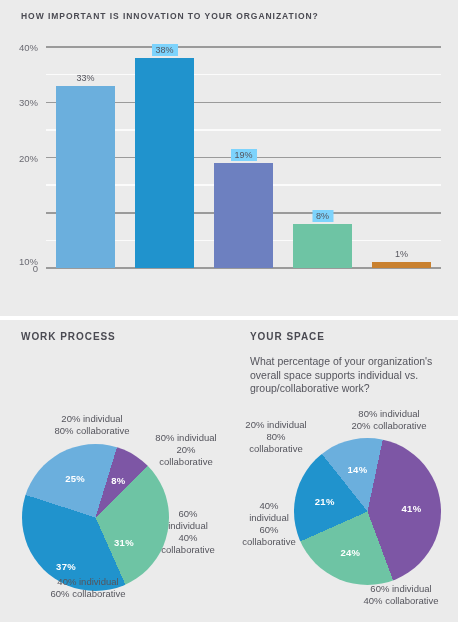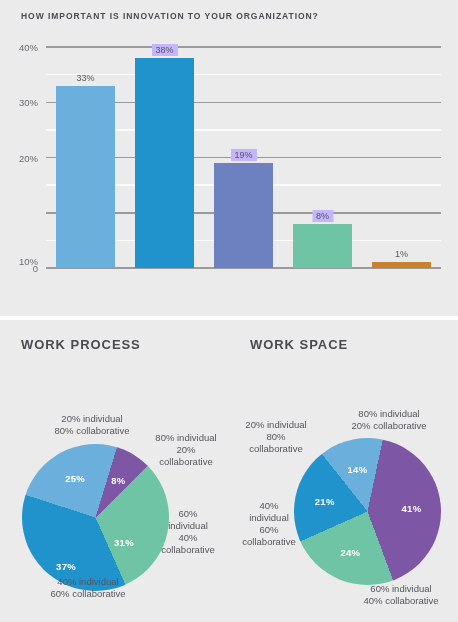--- a/index.html
+++ b/index.html
@@ -58,21 +58,21 @@
     bottom: 0;
     width: 59px;
   }
   .bar-val {
     position: absolute;
     left: 50%;
     transform: translateX(-50%);
     font-size: 9px;
     color: #55555d;
     white-space: nowrap;
-    background: #c4b5fd;
+    background: #7dd3fc;
     padding: 1px 4px;
     line-height: 10px;
   }
   .bar-val.nobg { background: transparent; }
   .xlabel {
     position: absolute;
     top: 276px;
     width: 86px;
     text-align: center;
     font-size: 9px;
@@ -93,22 +93,22 @@
     position: absolute;
     left: 0; top: 320px; width: 458px; height: 302px;
     background: #ebebeb;
   }
   .panel { position: absolute; top: 0; width: 229px; height: 302px; }
   #panel-left  { left: 0; }
   #panel-right { left: 229px; }
 
   .panel-title {
     position: absolute;
-    left: 21px; top: 17px;
-    font-size: 13px;
+    left: 21px; top: 11px;
+    font-size: 10px;
     font-weight: bold;
     letter-spacing: 0.95px;
     color: #4a4a52;
   }
   .panel-q {
     position: absolute;
     left: 21px; top: 35px;
     width: 196px;
     font-size: 10.5px;
     line-height: 13.5px;
@@ -210,21 +210,22 @@
 collaborative</div>
       <div class="callout ta-c" style="left:148px; top:188px; width:80px;">60%
 individual
 40%
 collaborative</div>
       <div class="callout ta-c" style="left:8px; top:256px; width:160px;text-align:center;">40% individual
 60% collaborative</div>
     </div>
 
     <div class="panel" id="panel-right">
-      <div class="panel-title">WORK SPACE</div>
+      <div class="panel-title">YOUR SPACE</div>
+      <div class="panel-q">What percentage of your organization's overall space supports individual vs. group/collaborative work?</div>
 
       <div class="pie-wrap" id="pie-right-wrap" style="left: 65px; top: 118px; width: 147px; height: 147px;">
         <div class="pie" id="pie-right" style="left: 0px; top: 0px; width: 147px; height: 147px; background: conic-gradient(from 12deg, rgb(125, 86, 165) 0deg, rgb(125, 86, 165) 147.6deg, rgb(110, 196, 164) 147.6deg, rgb(110, 196, 164) 234deg, rgb(32, 147, 205) 234deg, rgb(32, 147, 205) 309.6deg, rgb(107, 175, 221) 309.6deg, rgb(107, 175, 221) 360deg);"></div>
       <div class="slice-label" style="left: 117.482px; top: 70.2702px;">41%</div>
           <div class="slice-label" style="left: 56.4106px; top: 114.154px;">24%</div>
           <div class="slice-label" style="left: 30.673px; top: 62.9807px;">21%</div>
           <div class="slice-label" style="left: 63.4297px; top: 30.5652px;">14%</div>
         </div>
 
       <div class="callout ta-c" style="left:95px; top:88px; width:130px;">80% individual

